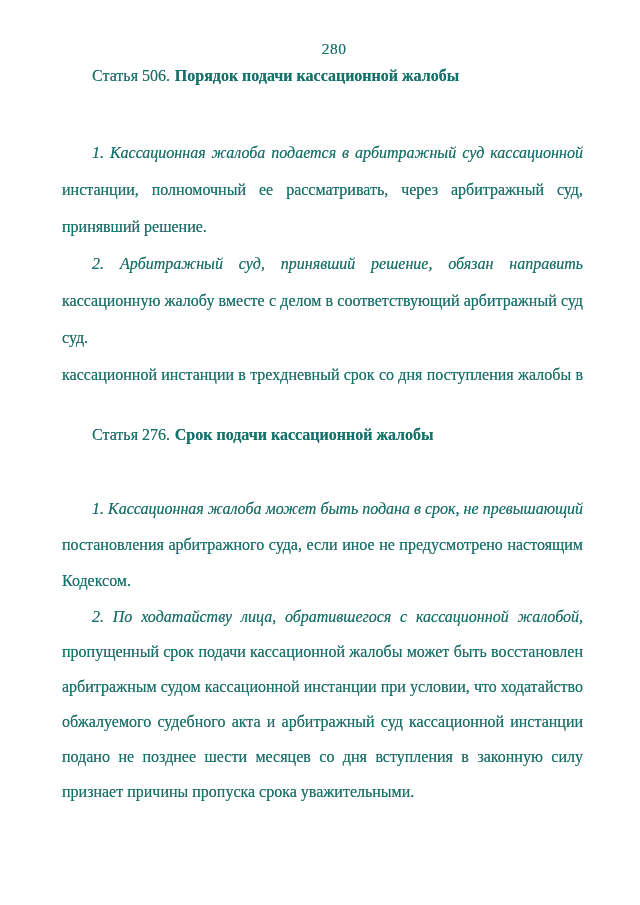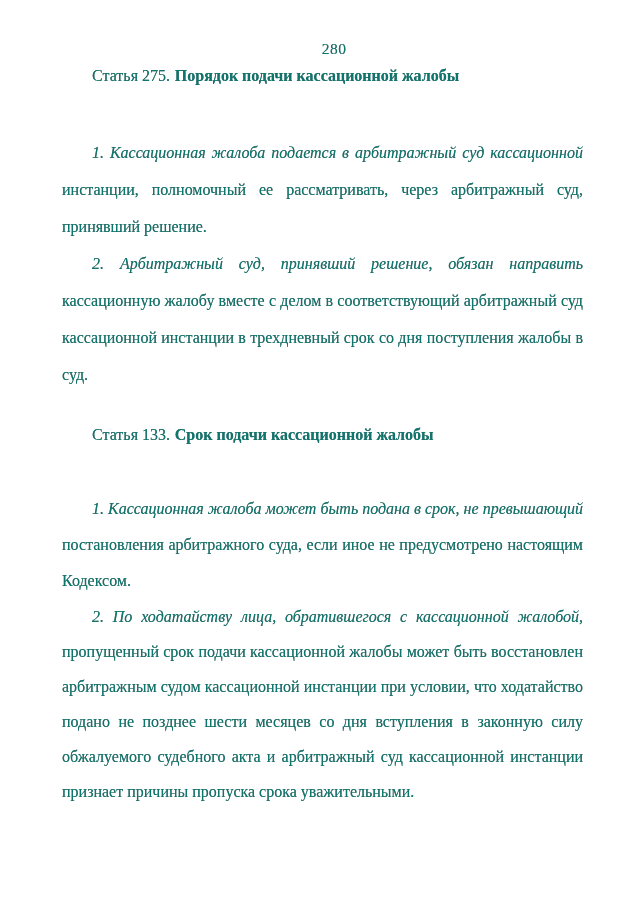--- a/index.html
+++ b/index.html
@@ -52,49 +52,49 @@
 </head>
 <body>
 
 <div class="page">
 
   <div class="page-number">280</div>
 
   <div class="content">
 
     <div class="heading h1">
-      <span class="prefix">Статья 275.</span><span class="title">Порядок подачи кассационной жалобы</span>
+      <span class="prefix">Статья 506.</span><span class="title">Порядок подачи кассационной жалобы</span>
     </div>
 
     <div class="para p1">
         <div class="line first">1. Кассационная жалоба подается в арбитражный суд кассационной</div>
         <div class="line">инстанции, полномочный ее рассматривать, через арбитражный суд,</div>
         <div class="line last">принявший решение.</div>
       </div>
 
     <div class="para p2">
         <div class="line first">2. Арбитражный суд, принявший решение, обязан направить</div>
         <div class="line">кассационную жалобу вместе с делом в соответствующий арбитражный суд</div>
+        <div class="line last">суд.</div>
         <div class="line">кассационной инстанции в трехдневный срок со дня поступления жалобы в</div>
-        <div class="line last">суд.</div>
       </div>
 
     <div class="heading h2">
-      <span class="prefix">Статья 133.</span><span class="title">Срок подачи кассационной жалобы</span>
+      <span class="prefix">Статья 276.</span><span class="title">Срок подачи кассационной жалобы</span>
     </div>
 
     <div class="para p3">
         <div class="line first">1. Кассационная жалоба может быть подана в срок, не превышающий</div>
         <div class="line">постановления арбитражного суда, если иное не предусмотрено настоящим</div>
         <div class="line last">Кодексом.</div>
       </div>
 
     <div class="para p4">
         <div class="line first">2. По ходатайству лица, обратившегося с кассационной жалобой,</div>
         <div class="line">пропущенный срок подачи кассационной жалобы может быть восстановлен</div>
         <div class="line">арбитражным судом кассационной инстанции при условии, что ходатайство</div>
+        <div class="line">обжалуемого судебного акта и арбитражный суд кассационной инстанции</div>
         <div class="line">подано не позднее шести месяцев со дня вступления в законную силу</div>
-        <div class="line">обжалуемого судебного акта и арбитражный суд кассационной инстанции</div>
         <div class="line last">признает причины пропуска срока уважительными.</div>
       </div>
 
   </div>
 </div>
 
 </body></html>

